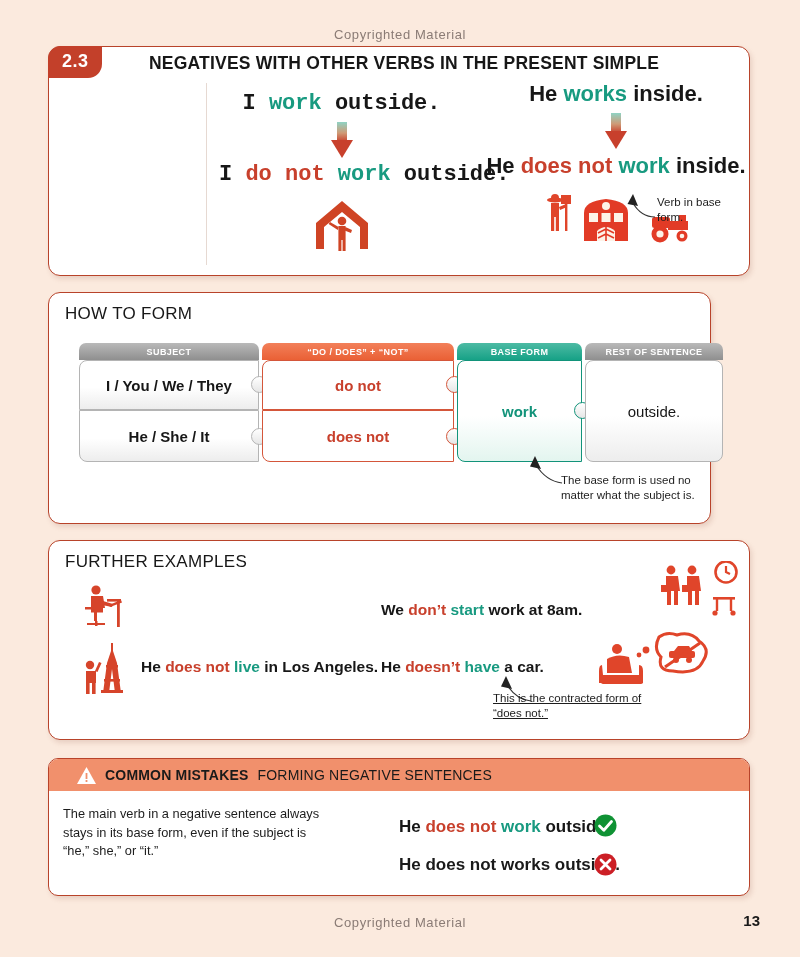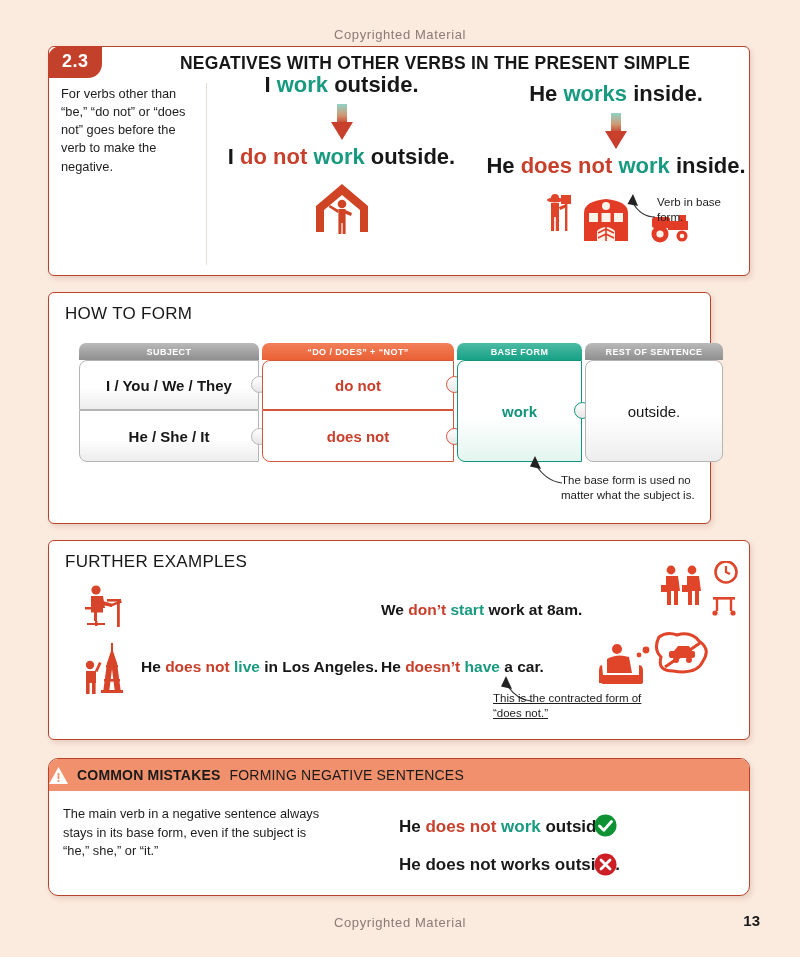--- a/index.html
+++ b/index.html
@@ -22,39 +22,38 @@
   .copy-bot { top: 915px; }
   .page-num {
     position: absolute; right: 40px; top: 912px;
     font-size: 15px; font-weight: bold; color: #1a1a1a;
   }
 
   .card {
     position: absolute;
     background: #ffffff;
     border: 1.6px solid #b8432a;
-    border-radius: 6px;
+    border-radius: 12px;
     box-shadow: 2px 3px 5px rgba(150,90,70,.18);
   }
 
   
   #card-main { left: 48px; top: 46px; width: 702px; height: 230px; }
   .sect-badge {
     position: absolute; left: -1px; top: -1px;
     background: #c3402a; color: #fff;
     font-weight: bold; font-size: 18px;
     padding: 5px 13px 6px 14px;
     border-radius: 13px 0 14px 0;
     letter-spacing: .5px;
   }
   .sect-title {
     position: absolute; left: 100px; top: 6px;
     font-size: 17.5px; font-weight: bold; letter-spacing: .2px;
     color: #171717;
-    margin-left: 31px;
   }
   .side-note {
     position: absolute; left: 12px; top: 38px; width: 140px;
     font-size: 12.8px; line-height: 1.42; color: #1d1d1d;
   }
   .vdivide {
     position: absolute; left: 157px; top: 36px;
     width: 1px; height: 182px; background: #e6d9d2;
   }
 
@@ -108,21 +107,21 @@
 
   
   #card-further { left: 48px; top: 540px; width: 702px; height: 200px; padding-left: 32px; }
   .fe-row { position: absolute; font-size: 15.5px; font-weight: bold; white-space: nowrap; }
 
   
   #card-mistakes { left: 48px; top: 758px; width: 702px; height: 138px;
                    border-radius: 10px; overflow: hidden; padding: 0; }
   .cm-bar {
     height: 32px; background: #f1906c; display: flex; align-items: center;
-    padding-left: 0; gap: 9px;
+    padding-left: 28px; gap: 9px;
   }
   .cm-bar .t1 { font-size: 14px; font-weight: bold; letter-spacing: .2px; color:#1a1a1a; }
   .cm-bar .t2 { font-size: 14px; letter-spacing: .2px; color:#1a1a1a; }
   .cm-note {
     position: absolute; left: 14px; top: 46px; width: 265px;
     font-size: 12.8px; line-height: 1.45; color: #1d1d1d;
   }
   .cm-sent { position: absolute; font-size: 17px; font-weight: bold; white-space: nowrap; }
 
   .icon-wrap { position: absolute; }
@@ -130,24 +129,23 @@
 </head>
 <body>
 
 <div class="page">
 
   <div class="copy-top">Copyrighted Material</div>
 
   <div class="card" id="card-main">
     <div class="sect-badge">2.3</div>
     <div class="sect-title">NEGATIVES WITH OTHER VERBS IN THE PRESENT SIMPLE</div>
-    <div class="side-note">For verbs other than “be,” “do not” or “does not” goes before the verb to make the negative.</div>
     <div class="vdivide"></div>
 
-    <div class="ex-col" style="left:170px; top:25px; width:245px;">
+    <div class="ex-col" style="left:170px; top:44px; width:245px;font-family:Liberation Mono, monospace;">
       <div class="ex-line">
         <span class="black">I </span><span class="teal">work</span><span class="black"> outside.</span>
       </div>
       <svg class="grad-arrow" viewBox="0 0 22 36">
         <defs>
             <linearGradient id="ga1" x1="0" y1="0" x2="0" y2="1">
           <stop offset="0%" stop-color="#8fd3c4"></stop>
               <stop offset="55%" stop-color="#cf9a76"></stop>
               <stop offset="100%" stop-color="#c8402c"></stop>
         </linearGradient>

